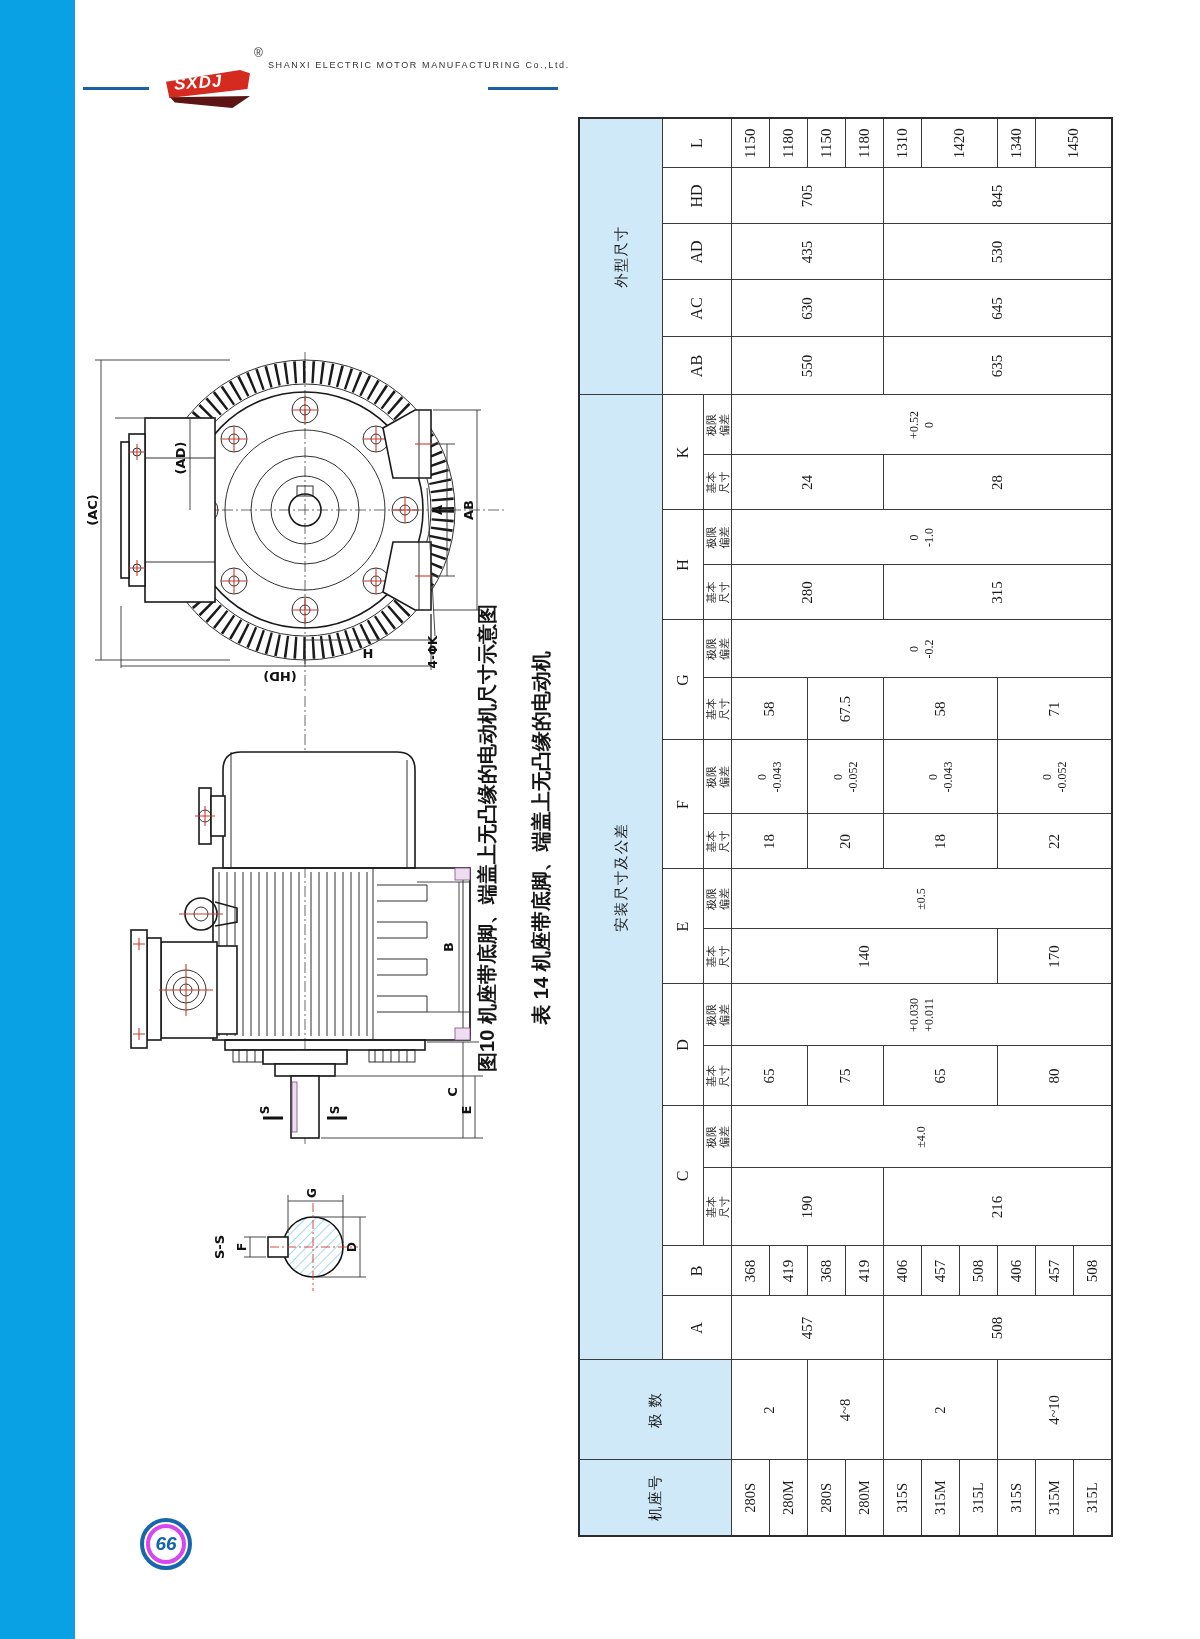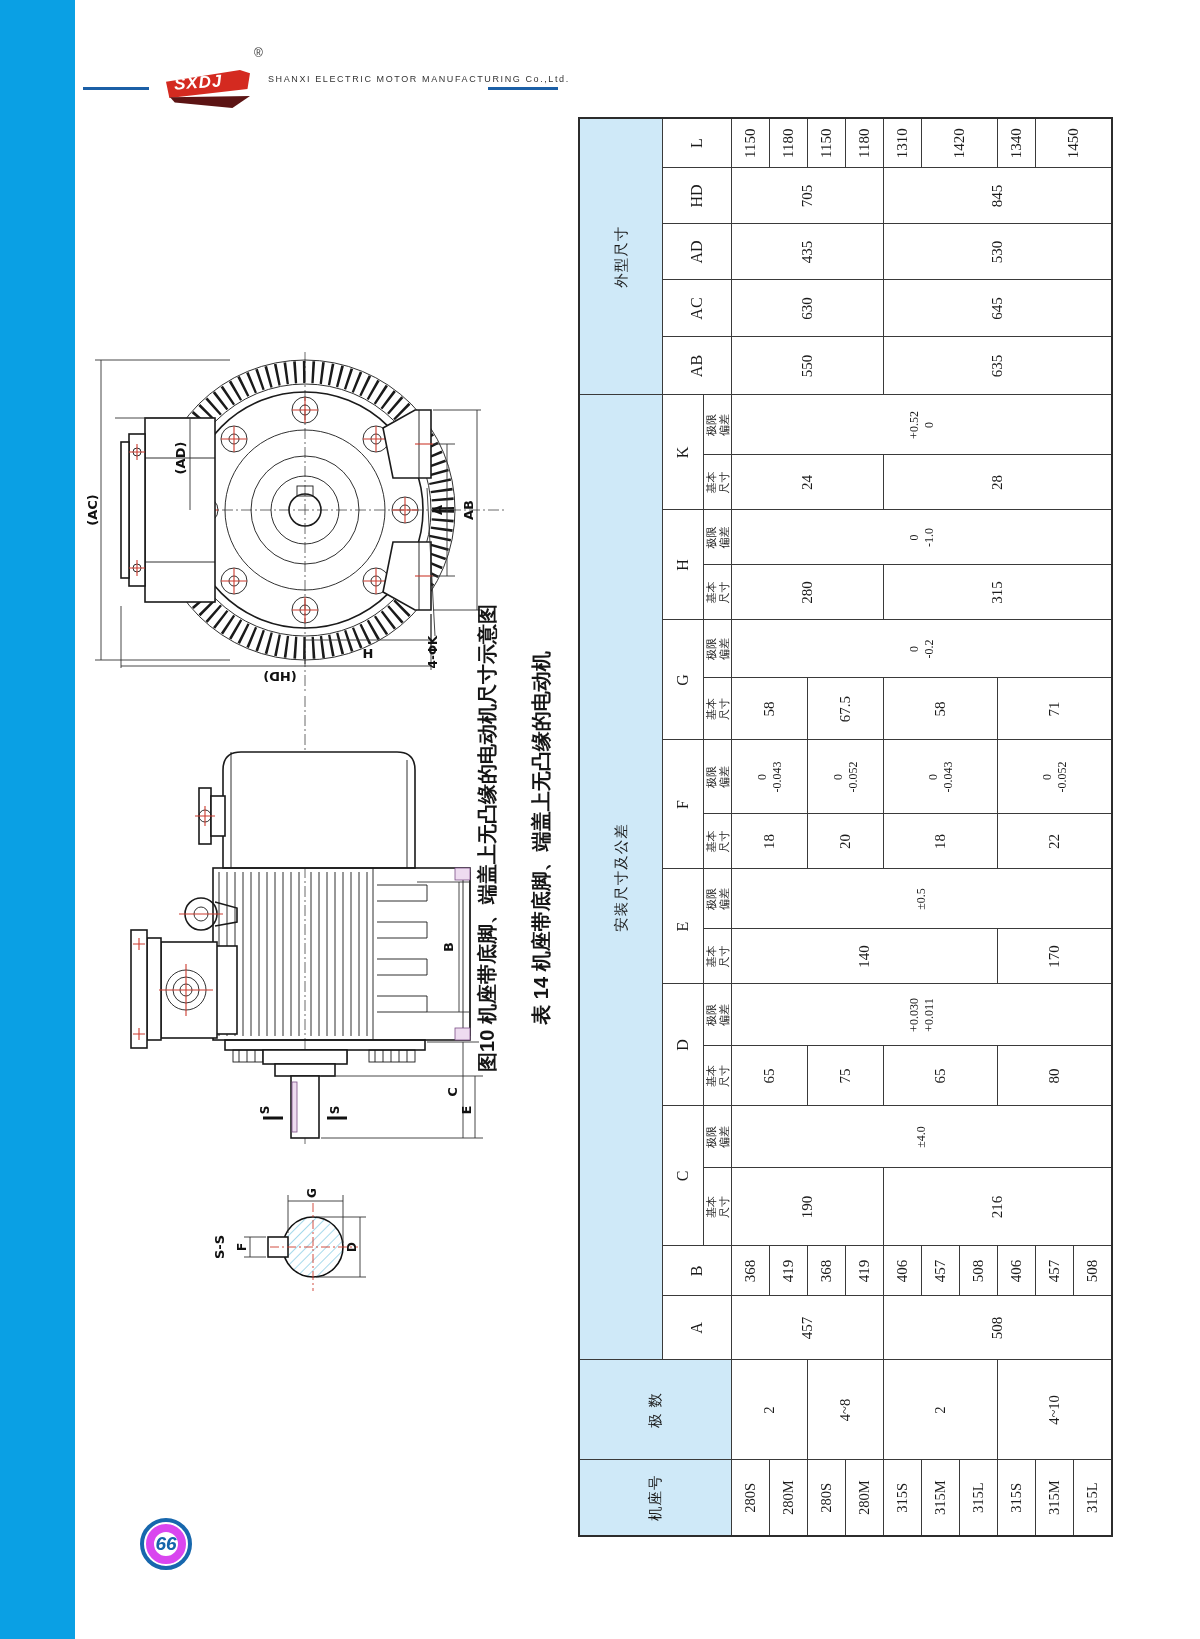--- a/index.html
+++ b/index.html
@@ -14,21 +14,21 @@
   .logo{position:absolute;left:166px;top:64px;width:86px;height:48px;}
   .logo-red{position:absolute;left:0;top:6px;width:84px;height:28px;background:#d42a20;
             clip-path:polygon(0 42%,88% 0,100% 12%,97% 68%,4% 100%);}
   .logo-red span{position:absolute;left:8px;top:3px;font-weight:700;font-style:italic;
             font-size:17px;letter-spacing:1px;color:#fff;transform:rotate(-4deg);}
   .logo-swoosh{position:absolute;left:4px;top:32px;width:80px;height:12px;background:#5c1414;
             clip-path:polygon(0 10%,100% 0,78% 100%,6% 55%);}
   .reg{position:absolute;left:254px;top:46px;font-size:12px;color:#333;}
   .company{position:absolute;left:268px;top:60px;width:300px;}
   .company .zh{font-size:27px;font-weight:700;letter-spacing:2px;color:#111;}
-  .company .en{margin-top:14px;font-size:9px;letter-spacing:1.6px;color:#333;white-space:nowrap;}
+  .company .en{margin-top:0;font-size:9px;letter-spacing:1.6px;color:#333;white-space:nowrap;}
 
   
   .vcap{position:absolute;width:580px;height:30px;line-height:30px;text-align:center;
         font-size:20px;font-weight:700;white-space:nowrap;transform:rotate(-90deg);color:#151515;}
   .cap-fig{left:197px;top:823px;}
   .cap-tab{left:251px;top:823px;}
 
   
   .draw{position:absolute;}
   .oln{fill:none;stroke:#1a1a1a;stroke-width:1.6px;}
@@ -55,21 +55,21 @@
   tr.h3 th{height:27px;font-size:11px;line-height:1.15;}
   .blue{background:#cfe9f8;}
   .subhead{display:inline-block;width:2.2em;}
   tbody td{height:37px;font-family:"Liberation Serif",serif;font-size:15px;color:#1c1c1c;}
   tbody td.dev{font-size:12px;line-height:1.25;}
   tbody td.frame,tbody td.poles{font-size:14.5px;}
 
   
   .badge{position:absolute;left:140px;top:1518px;width:52px;height:52px;border:4px solid #1767ad;
          border-radius:50%;box-sizing:border-box;}
-  .badge-in{position:absolute;left:2px;top:2px;right:2px;bottom:2px;border:8px solid #d946ef;
+  .badge-in{position:absolute;left:2px;top:2px;right:2px;bottom:2px;border:4px solid #d946ef;
          border-radius:50%;display:flex;align-items:center;justify-content:center;
          font-size:19px;font-weight:700;font-style:italic;color:#1565ab;text-align:right;}
 </style>
 </head>
 <body>
 
 <div class="page">
   <div class="sidebar"></div>
 
   <div class="rule rule-left"></div>

